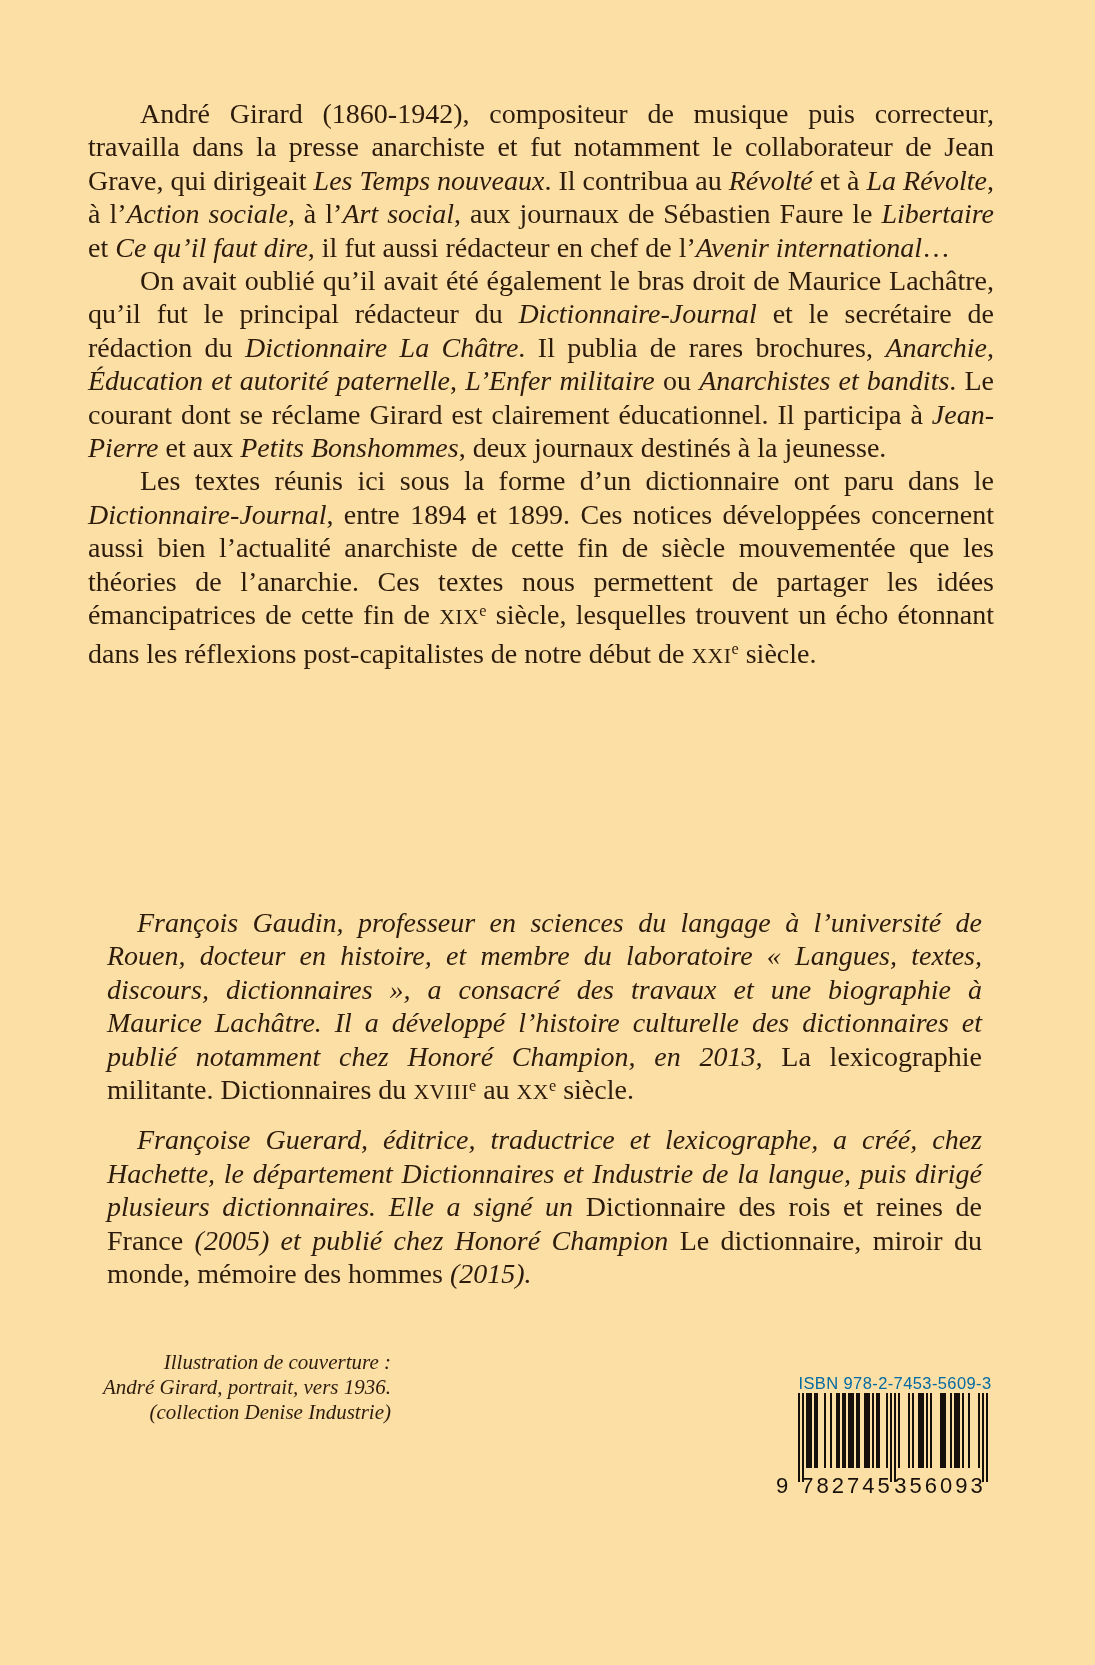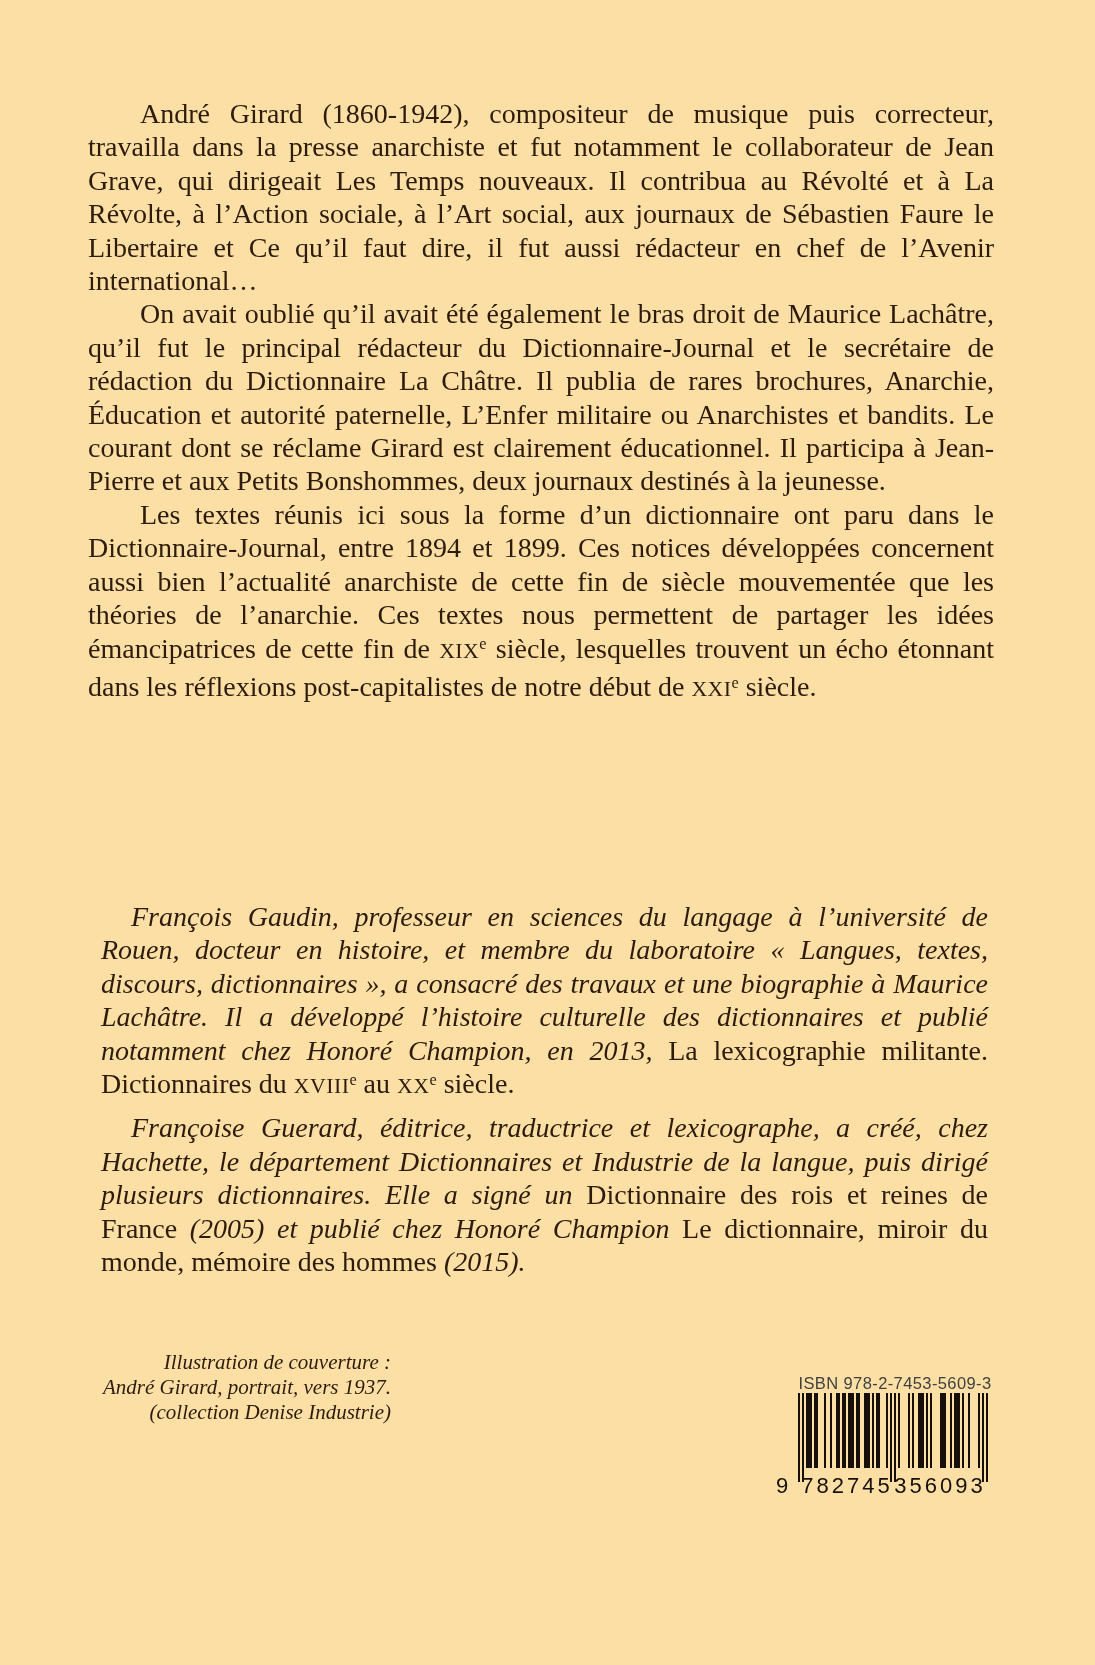--- a/index.html
+++ b/index.html
@@ -16,44 +16,44 @@
   .body-text{
     left:88px;top:97px;width:906px;
     font-size:28px;line-height:33.4px;text-align:justify;
   }
   .body-text p{margin:0;text-indent:52px}
   .bio-text{
     left:95px;top:894px;width:899px;
     font-size:28px;line-height:33.4px;text-align:justify;
     font-style:italic;
   }
-  .bio-text p{margin:6px;text-indent:30px}
+  .bio-text p{margin:12px;text-indent:30px}
   .credits{
     left:103px;top:1350px;
     font-size:21px;line-height:25px;font-style:italic;text-align:right;
   }
   .collection{
     left:103px;top:1468px;
     font-size:27px;font-style:italic;
   }
   .barcode{left:774px;top:1374px;width:218px;height:145px}
   .isbn-caption{
     position:absolute;left:24px;top:0;width:194px;
     text-align:center;white-space:nowrap;
     font-family:"Liberation Sans", sans-serif;
-    font-size:16.5px;letter-spacing:0.4px;color:#404040;
+    font-size:16.5px;letter-spacing:0.4px;color:#0369a1;
   }
   .barcode svg{position:absolute;left:0;top:19px}
   .barcode svg rect{fill:#17100a}
   .barcode svg text{
     font-family:"Liberation Sans", sans-serif;
     font-size:22px;fill:#17100a;
   }
   
-  .rs-italic{}
+  .rs-italic{font-style:italic}
   .rs-roman{font-style:normal}
   .rs-sc{font-size:0.78em;letter-spacing:0.02em}
   .rs-sup{font-size:0.58em;position:relative;top:-0.5em}
 </style>
 </head>
 <body>
 
 <div class="page">
 
   <div class="block body-text">
@@ -62,21 +62,21 @@
     <p><span>Les textes réunis ici sous la forme d’un dictionnaire ont paru dans le </span><span class="rs-italic">Dictionnaire-Journal</span><span>, entre 1894 et 1899. Ces notices développées concernent aussi bien l’actualité anarchiste de cette fin de siècle mouvementée que les théories de l’anarchie. Ces textes nous permettent de partager les idées émancipatrices de cette fin de </span><span class="rs-sc">XIX</span><span class="rs-sup">e</span><span> siècle, lesquelles trouvent un écho étonnant dans les réflexions post-capitalistes de notre début de </span><span class="rs-sc">XXI</span><span class="rs-sup">e</span><span> siècle.</span></p>
   </div>
 
   <div class="block bio-text">
     <p><span>François Gaudin, professeur en sciences du langage à l’université de Rouen, docteur en histoire, et membre du laboratoire « Langues, textes, discours, dictionnaires », a consacré des travaux et une biographie à Maurice Lachâtre. Il a développé l’histoire culturelle des dictionnaires et publié notamment chez Honoré Champion, en 2013, </span><span class="rs-roman">La lexicographie militante. Dictionnaires du </span><span class="rs-roman rs-sc">XVIII</span><span class="rs-roman rs-sup">e</span><span class="rs-roman"> au </span><span class="rs-roman rs-sc">XX</span><span class="rs-roman rs-sup">e</span><span class="rs-roman"> siècle.</span></p>
     <p><span>Françoise Guerard, éditrice, traductrice et lexicographe, a créé, chez Hachette, le département Dictionnaires et Industrie de la langue, puis dirigé plusieurs dictionnaires. Elle a signé un </span><span class="rs-roman">Dictionnaire des rois et reines de France</span><span> (2005) et publié chez Honoré Champion </span><span class="rs-roman">Le dictionnaire, miroir du monde, mémoire des hommes</span><span> (2015).</span></p>
   </div>
 
   <div class="block credits">
     <div>Illustration de couverture :</div>
-    <div>André Girard, portrait, vers 1937.</div>
+    <div>André Girard, portrait, vers 1936.</div>
     <div>(collection Denise Industrie)</div>
   </div>
 
 
   <div class="block barcode">
     <div class="isbn-caption">ISBN 978-2-7453-5609-3</div>
     <svg width="218" height="125" viewBox="-24 0 218 125">
         <rect x="0" y="0" width="2" height="89"></rect>
         <rect x="4" y="0" width="2" height="89"></rect>
         <rect x="8" y="0" width="2" height="75"></rect>

